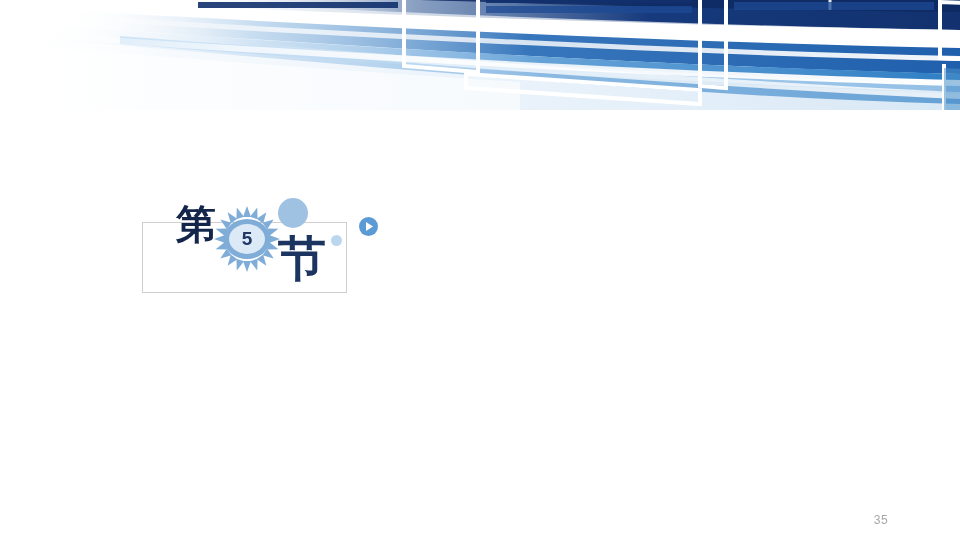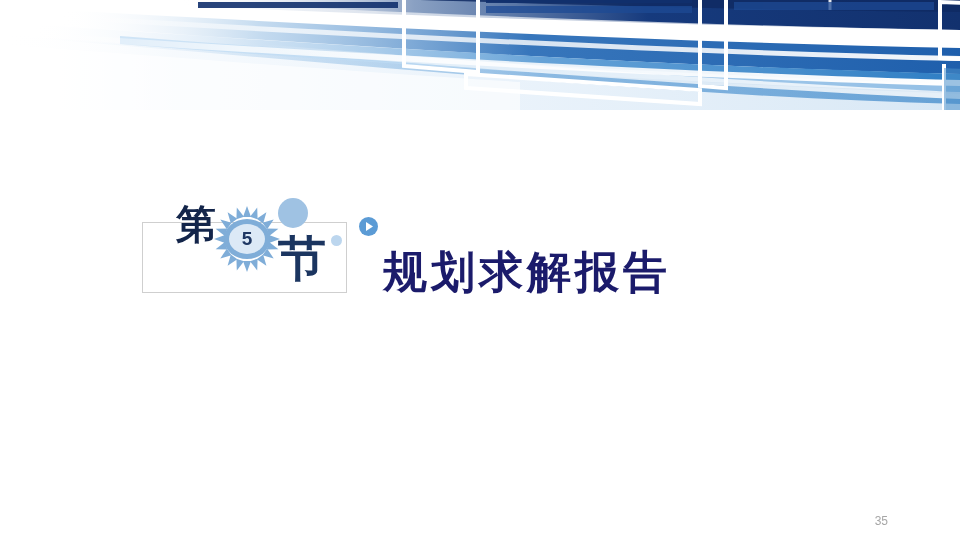--- a/index.html
+++ b/index.html
@@ -133,21 +133,21 @@
     color: #1b1b6b;
     letter-spacing: 4px;
     line-height: 1;
     white-space: nowrap;
   }
 
   #page-number {
     position: absolute;
     right: 72px;
     bottom: 12px;
-    font-family: Liberation Sans, sans-serif;
+    font-family: Liberation Mono, monospace;
     font-size: 12px;
     color: #a6a6a6;
   }
 </style>
 </head>
 <body>
 
 <div id="slide">
 
   <div id="banner">
@@ -320,17 +320,16 @@
     <div class="deco-circle" id="circle-small"></div>
 
     <div id="play-badge">
       <svg viewBox="0 0 19 19" xmlns="http://www.w3.org/2000/svg" aria-hidden="true">
         <circle cx="9.5" cy="9.5" r="9.5" fill="#5b9bd5"></circle>
         <polygon points="7,5 14,9.5 7,14" fill="#ffffff"></polygon>
       </svg>
     </div>
   </div>
 
-  <div id="main-title">规划求解报告</div>
 
   <div id="page-number">35</div>
 
 </div>
 
 </body></html>

